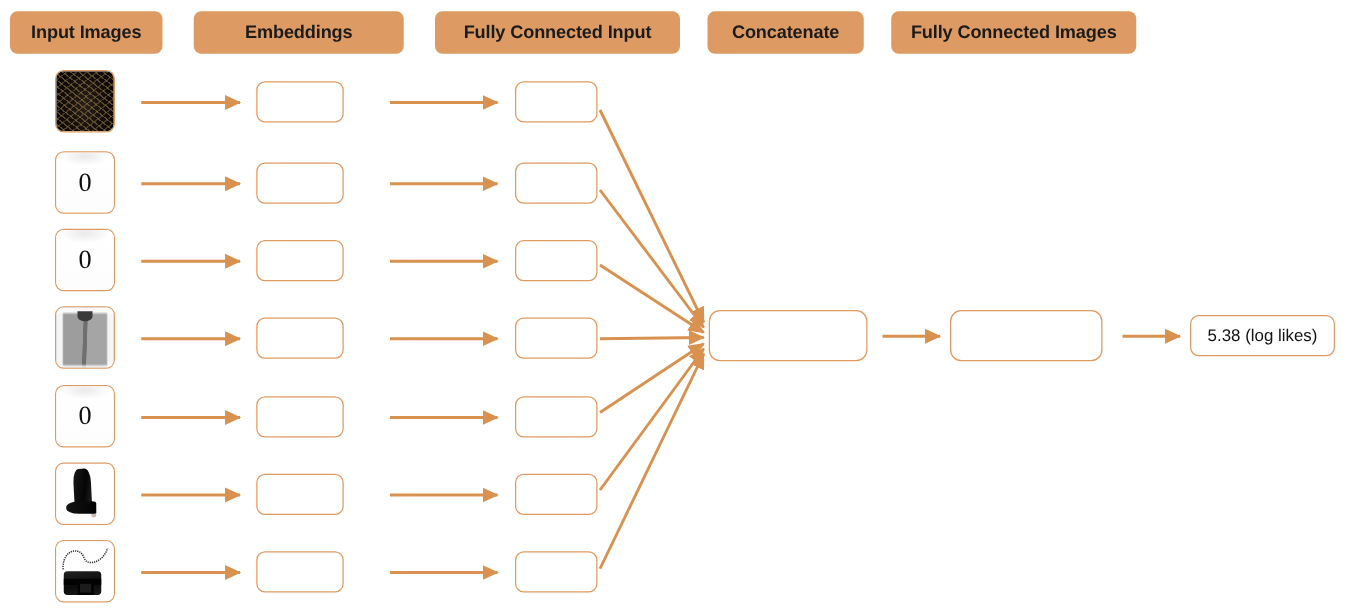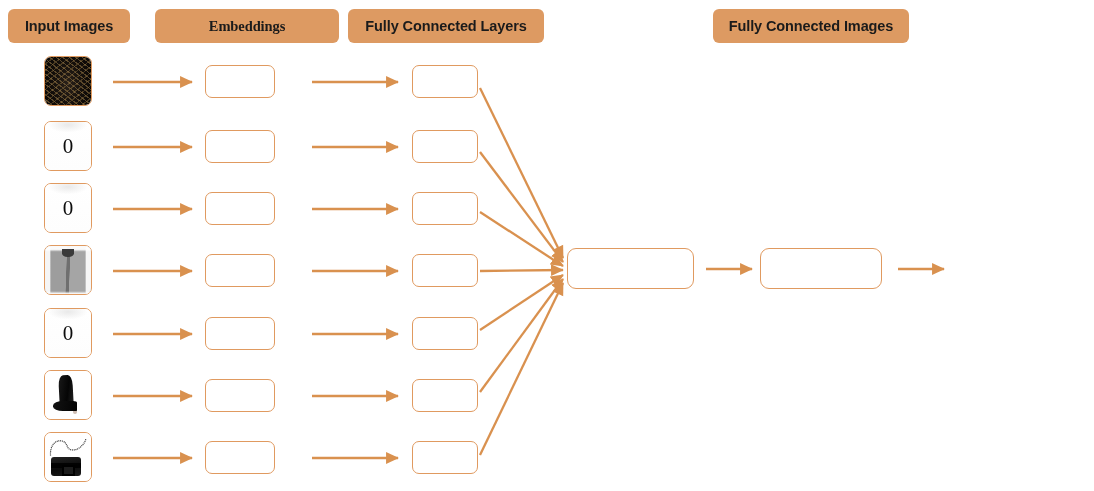--- a/index.html
+++ b/index.html
@@ -35,21 +35,21 @@
     align-items: center;
     justify-content: center;
     color: #1b1b1b;
     font-size: 14.5px;
     font-weight: bold;
     letter-spacing: -0.1px;
     white-space: nowrap;
     box-sizing: border-box;
   }
   .hdr-input    { left: 8px;   width: 122px; }
-  .hdr-emb      { left: 155px; width: 184px; font-family: Liberation Serif, serif; }
+  .hdr-emb      { left: 155px; width: 168px; }
   .hdr-fc1      { left: 348px; width: 196px; }
   .hdr-concat   { left: 566px; width: 125px; }
   .hdr-fcs      { left: 713px; width: 196px; }
   .hdr-output   { left: 930px; width: 158px; }
 
   
   .node {
     position: absolute;
     background: #ffffff;
     border: 1.4px solid #E09A60;
@@ -214,21 +214,22 @@
     pointer-events: none;
   }
 </style>
 </head>
 <body>
 
 <div id="canvas">
 
   <div class="hdr hdr-input">Input Images</div>
   <div class="hdr hdr-emb">Embeddings</div>
-  <div class="hdr hdr-fc1">Fully Connected Layers</div>
+  <div class="hdr hdr-fc1">Fully Connected Input</div>
+  <div class="hdr hdr-concat">Concatenate</div>
   <div class="hdr hdr-fcs">Fully Connected Images</div>
 
   <div class="thumb" style="top:56px">
     <div class="art art-dress"></div>
     <div class="zero"></div>
   </div>
 
   <div class="thumb" style="top:121px">
     <div class="art art-shirt"></div>
     <div class="zero">0</div>
@@ -278,20 +279,21 @@
   <div class="node fc-box" style="top:65px"></div>
   <div class="node fc-box" style="top:130px"></div>
   <div class="node fc-box" style="top:192px"></div>
   <div class="node fc-box" style="top:254px"></div>
   <div class="node fc-box" style="top:317px"></div>
   <div class="node fc-box" style="top:379px"></div>
   <div class="node fc-box" style="top:441px"></div>
 
   <div class="node concat-box"></div>
   <div class="node fcs-box"></div>
+  <div class="node out-box">5.38 (log likes)</div>
 
   <svg id="arrows" viewBox="0 0 1094 491">
     <defs>
       <marker id="ah" markerWidth="6" markerHeight="6" refX="5.2" refY="3" orient="auto" markerUnits="strokeWidth">
         <path d="M0,0.4 L5.6,3 L0,5.6 Z" fill="#D9914F"></path>
       </marker>
     </defs>
     <g stroke="#D9914F" stroke-width="2.3" fill="none" marker-end="url(#ah)">
 
       <line x1="113" y1="82" x2="192" y2="82"></line>

